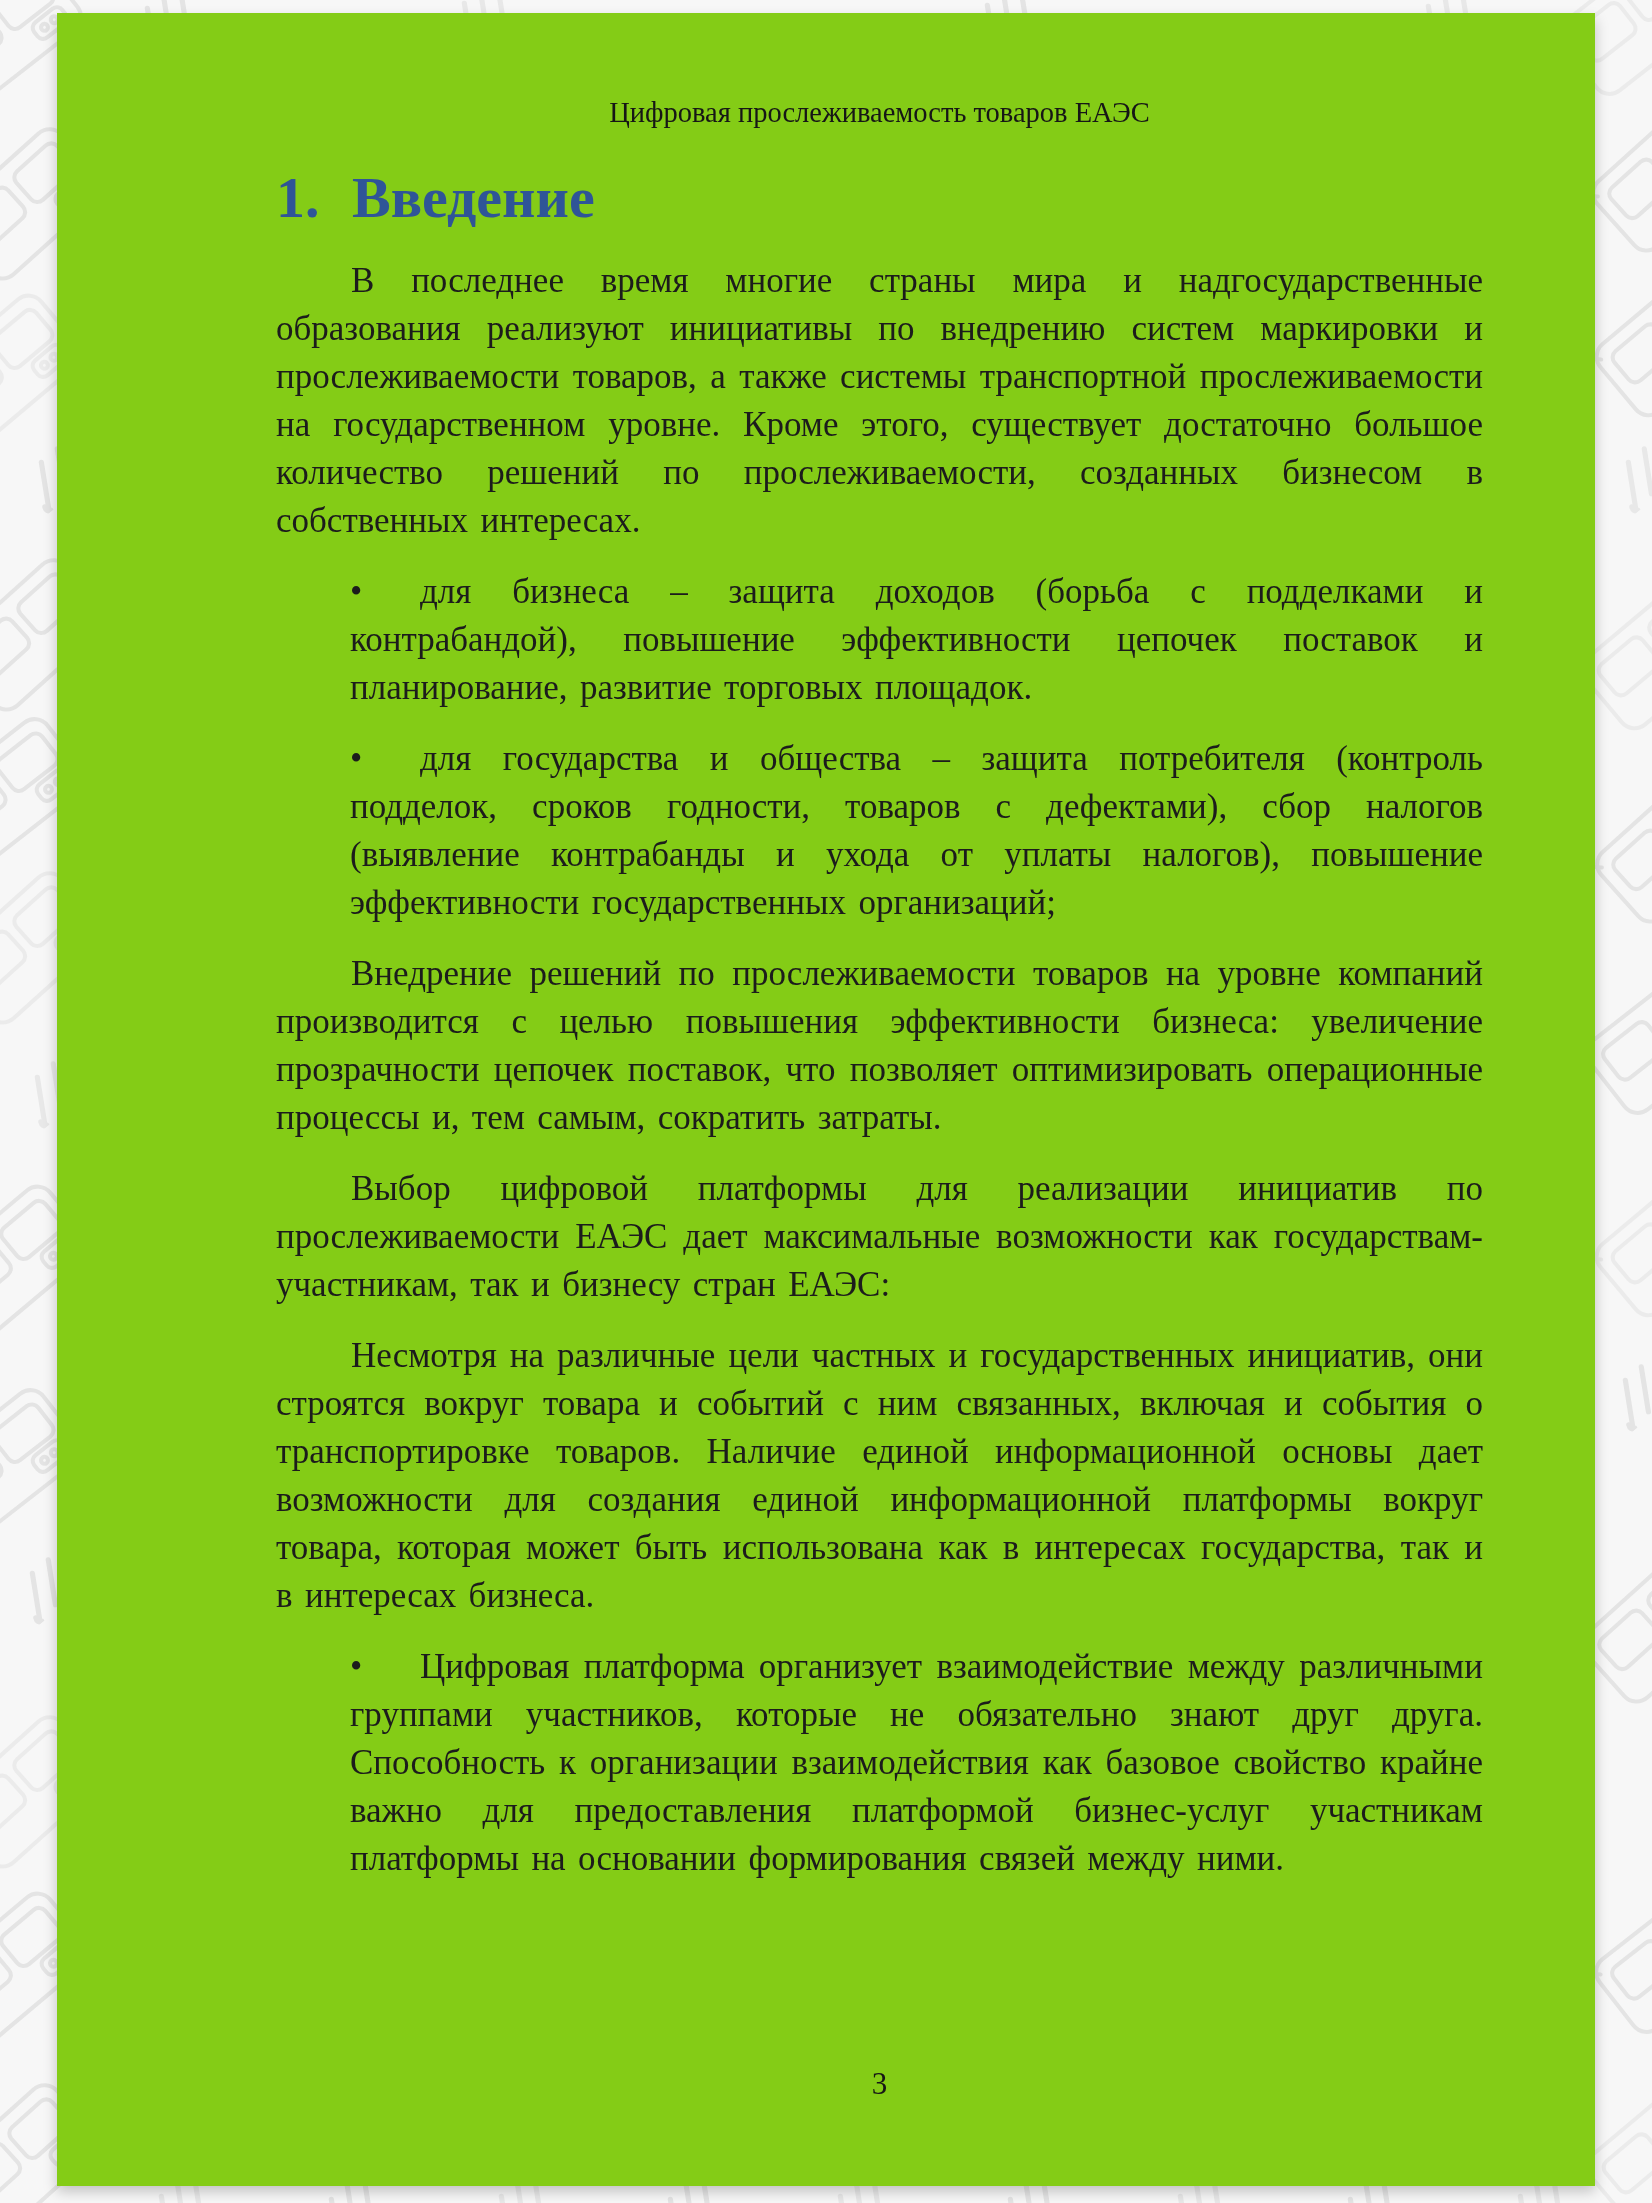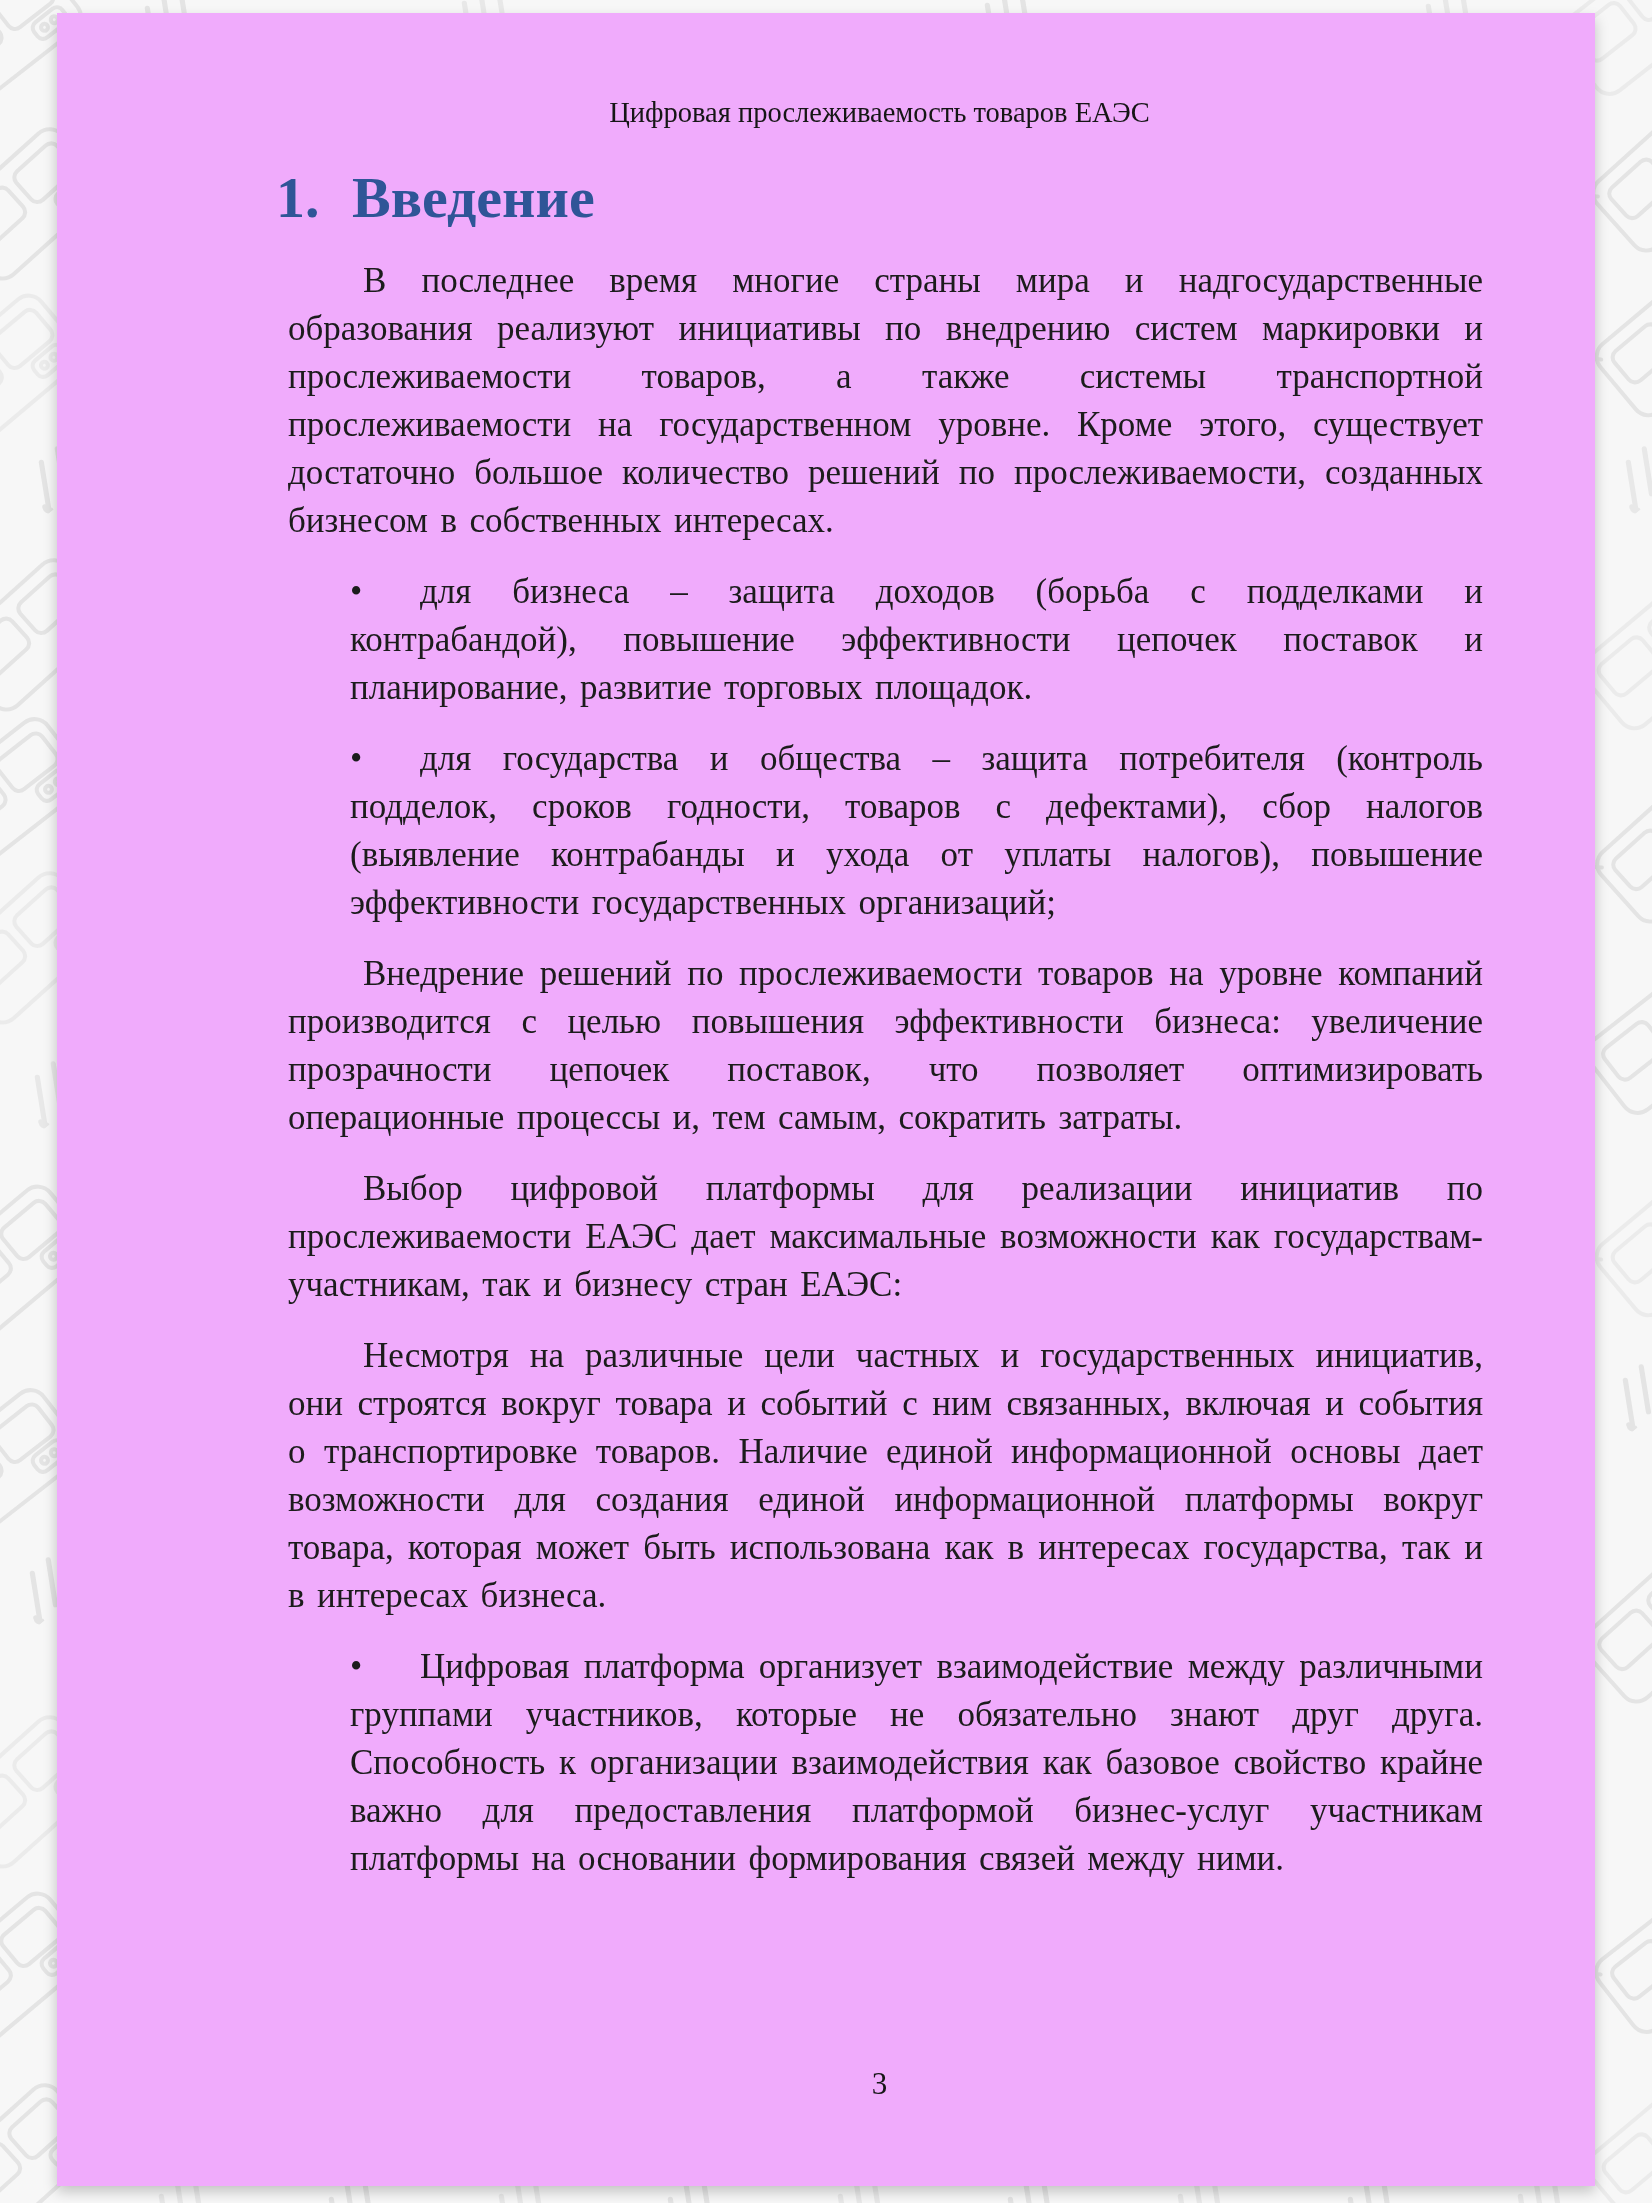--- a/index.html
+++ b/index.html
@@ -7,38 +7,38 @@
     width:1653px;height:2204px;position:relative;overflow:hidden;
     background:#f7f7f7;
     font-family:"Liberation Serif","DejaVu Serif",serif;
   }
   
   #wm-layer{position:absolute;inset:0;z-index:1;}
   .wm{position:absolute;color:var(--wm,#e3e3e3);}
   
   .page{
     position:absolute;left:57px;top:13px;width:1538px;height:2173px;
-    background:#f0abfc;z-index:2;
+    background:#84cc16;z-index:2;
     box-shadow:0 5.5px 13px rgba(0,0,0,0.22);
   }
   .inner{padding:81px 112px 0 219px;}
   .running-header{
     text-align:center;font-size:28.5px;line-height:37px;color:#161616;
   }
   h1.section-heading{
     margin:40px 0 0 0;font-size:58px;line-height:53px;font-weight:bold;
     color:var(--heading,#2F5597);
   }
   h1.section-heading .hnum{display:inline-block;width:76px;}
   .body-text{
     margin-top:33px;font-size:35px;line-height:48px;
     text-align:justify;color:var(--text,#1c1c1c);word-spacing:3.7px;
   }
   .body-text p{margin:0 0 23px 0;}
-  .body-text p.para{text-indent:75px;margin-left:12px;}
+  .body-text p.para{text-indent:75px;}
   .body-text p.bullet{margin-left:74px;text-indent:0;}
   .body-text p.bullet .marker{display:inline-block;width:70px;}
   .page-number{
     position:absolute;bottom:84px;left:219px;right:112px;
     text-align:center;font-size:31px;color:#161616;
   }
 </style>
 </head>
 <body>
 

